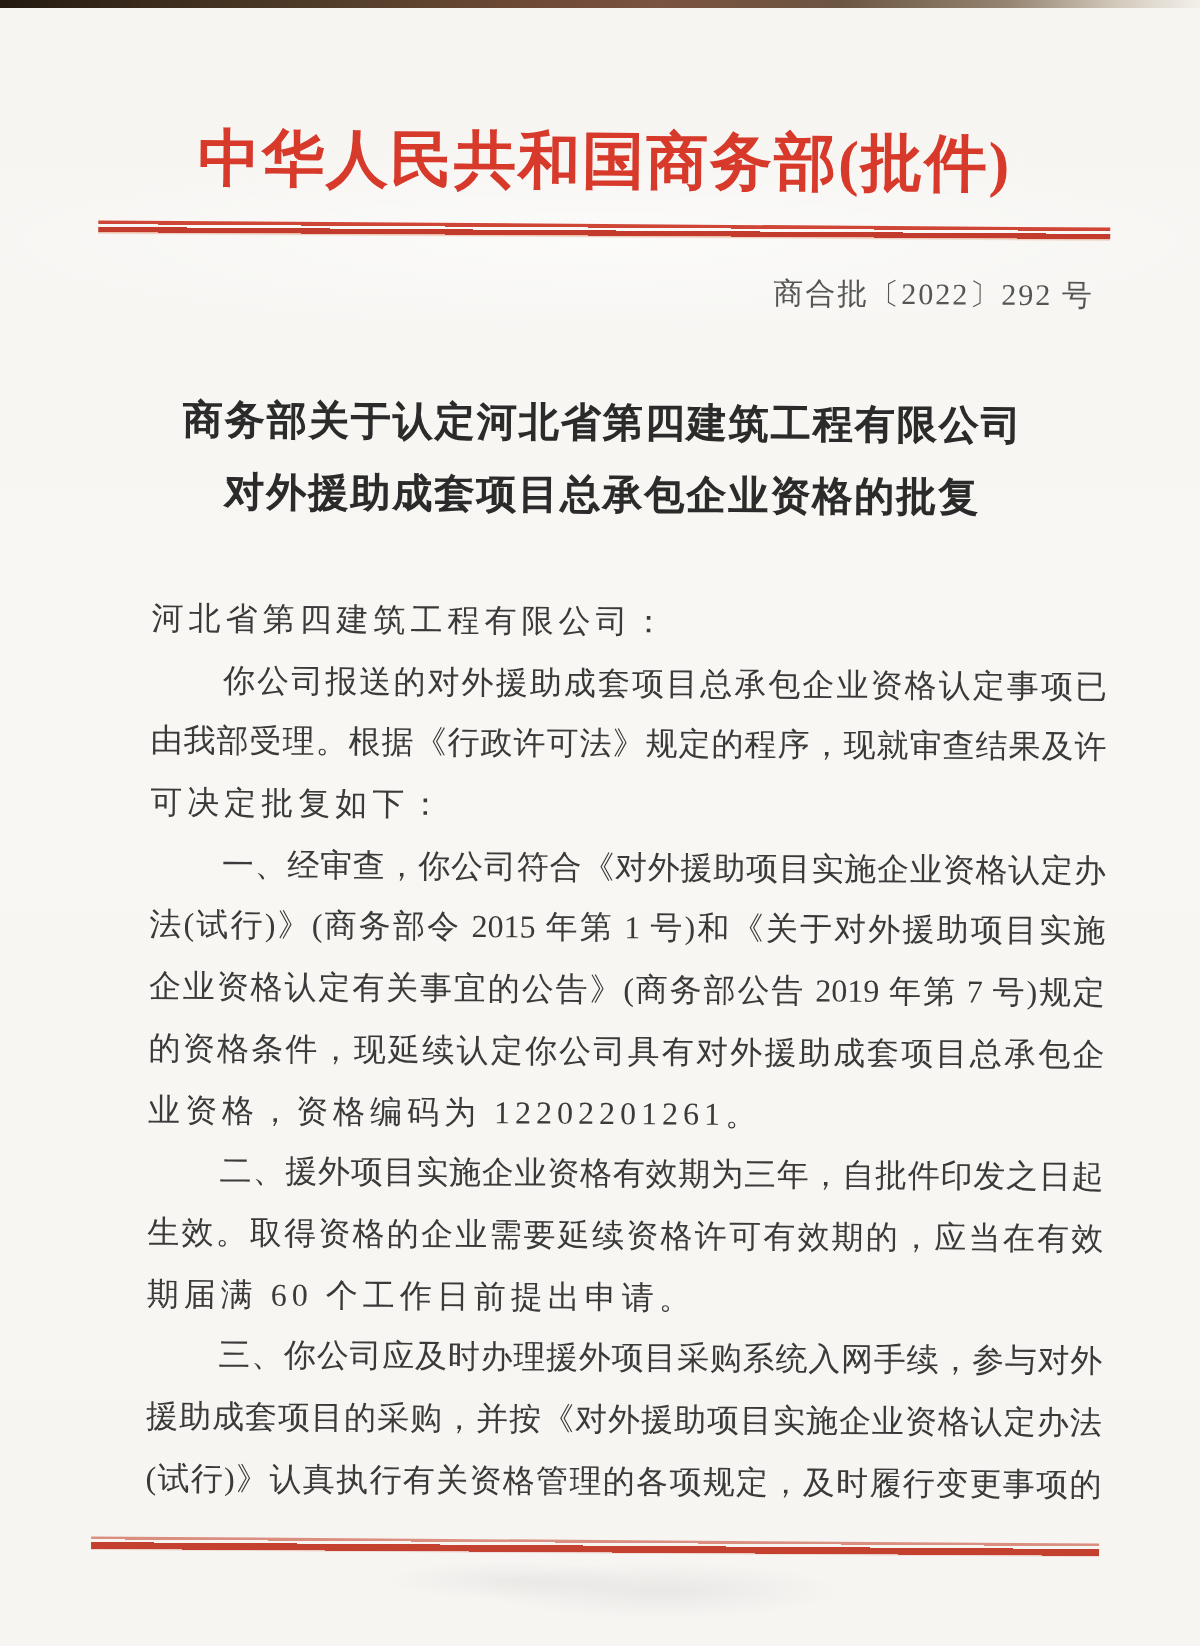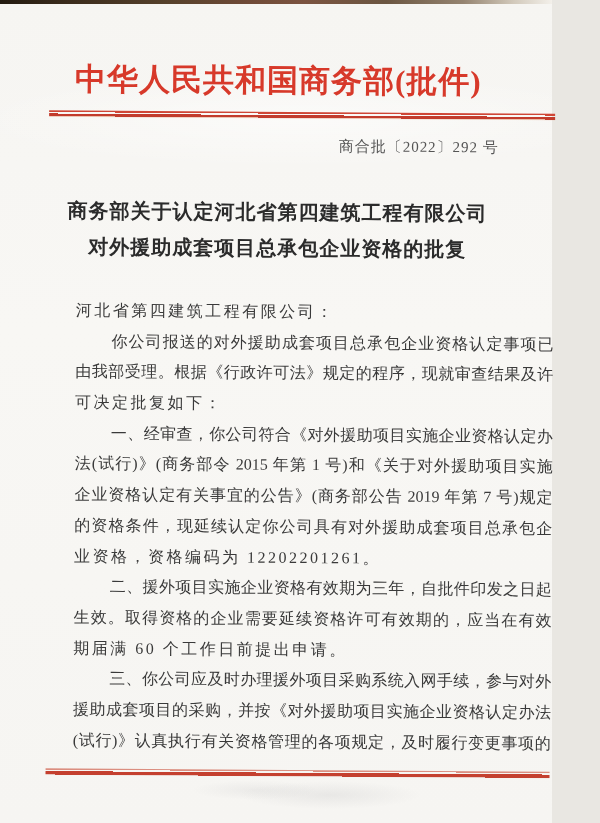--- a/index.html
+++ b/index.html
@@ -6,21 +6,21 @@
     margin: 0;
     padding: 0;
     width: 600px;
     height: 823px;
     overflow: hidden;
     background: #e9e7e2;
     font-family: "Liberation Serif", "DejaVu Serif", serif;
   }
   .page {
     position: relative;
-    width: 552px;
+    width: 600px;
     height: 823px;
     background:
       radial-gradient(ellipse 130px 20px at 330px 795px, rgba(110,110,118,0.10), rgba(110,110,118,0) 70%),
       radial-gradient(ellipse 90px 14px at 255px 790px, rgba(110,110,118,0.08), rgba(110,110,118,0) 70%),
       radial-gradient(ellipse 420px 60px at 300px 120px, rgba(255,255,255,0.55), rgba(255,255,255,0) 80%),
       linear-gradient(180deg, #f6f5f2 0%, #f8f7f4 40%, #f6f5f2 100%);
   }
   .scan-edge-top {
     position: absolute;
     top: 0; left: 0;

